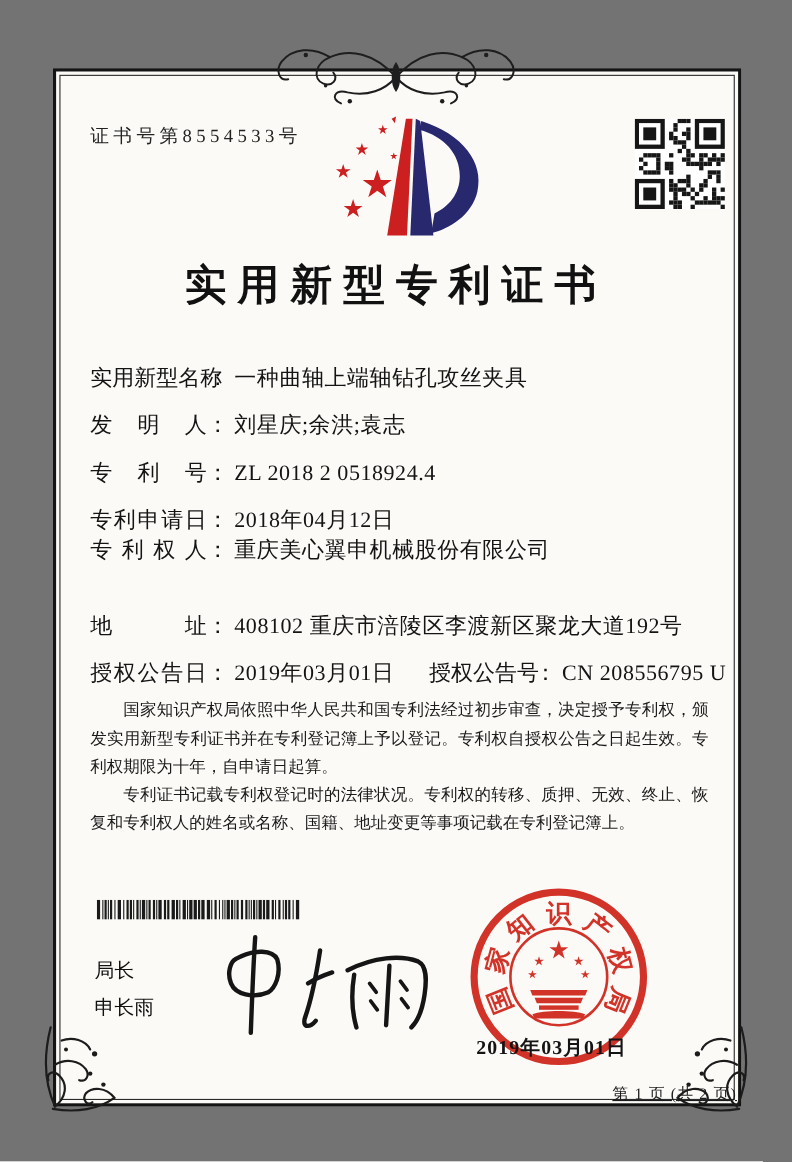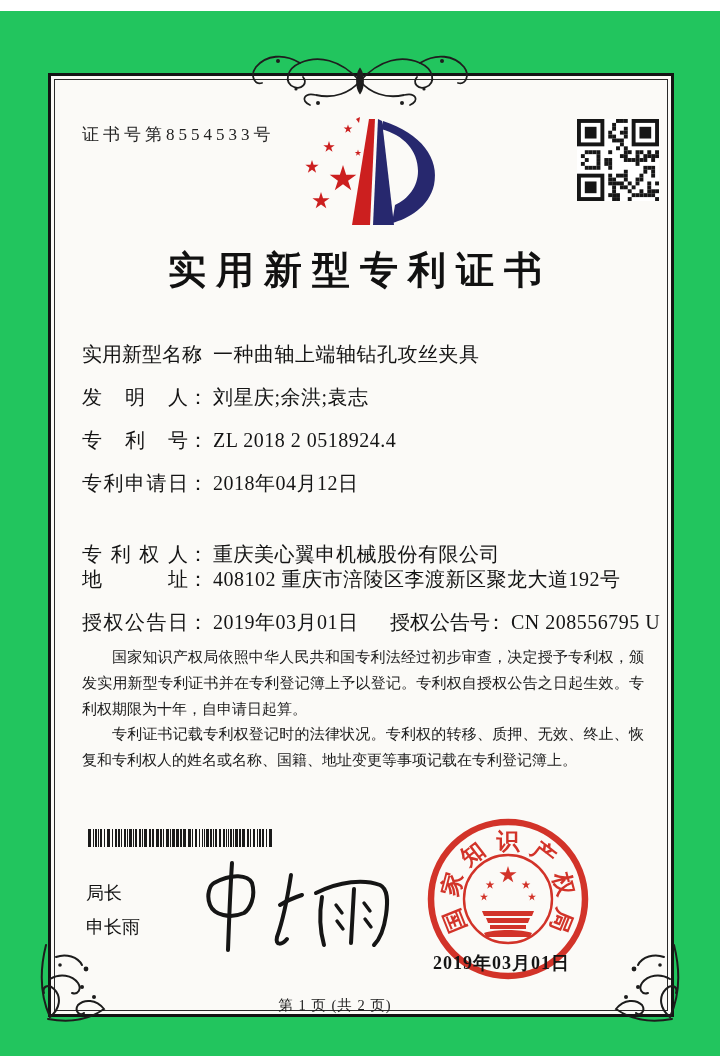--- a/index.html
+++ b/index.html
@@ -1,21 +1,21 @@
 <!DOCTYPE html>
 <html><head>
 <meta charset="utf-8">
 <style>
   * { margin:0; padding:0; box-sizing:border-box; }
   html,body { width:720px; height:1056px; }
   body {
     font-family:"Liberation Serif","DejaVu Serif",serif;
     background:#ffffff; color:#1c1c1c; position:relative; overflow:hidden;
   }
-  #page { position:absolute; inset:0; background:#22c55e;margin-top:11px; }
+  #page { position:absolute; inset:0; background:#737373; }
 
   
   .frame-outer {
     position:absolute; left:48px; top:62px; width:626px; height:944px;
     border:3px solid #141414; background:#fbfaf7; z-index:1;
   }
   .frame-inner {
     position:absolute; inset:3px; border:1px solid #2a2a2a; background:transparent;
   }
   #waves { position:absolute; left:52px; top:66px; z-index:0; }
@@ -41,39 +41,39 @@
   
   .fields { position:absolute; left:82px; top:0; width:560px; z-index:4; }
   .frow { position:absolute; left:0; white-space:nowrap; font-size:20px; color:#141414; }
   .flabel {
     display:inline-block; width:106px; text-align:justify; text-align-last:justify;
     font-weight:500; vertical-align:bottom;
   }
   .fcolon { font-weight:500; }
   .fvalue { font-weight:500; letter-spacing:0.5px; }
   .frow.r1 { top:330px; } .frow.r2 { top:373px; } .frow.r3 { top:416px; }
-  .frow.r4 { top:459px; } .frow.r5 { top:530px; } .frow.r6 { top:555px; }
+  .frow.r4 { top:459px; } .frow.r5 { top:486px; } .frow.r6 { top:555px; }
   .frow.r7 { top:598px; }
   .grant-no { position:absolute; left:308px; top:0; white-space:nowrap; }
 
   
   .law { position:absolute; left:82px; top:634px; width:562px; z-index:4;
          font-size:15px; line-height:1.72; text-align:justify; color:#1a1a1a; }
   .law p { text-indent:2em; font-weight:500; }
 
   
   #barcode { position:absolute; left:88px; top:818px; z-index:4; }
   .signer { position:absolute; left:86px; z-index:4; font-size:18px; font-weight:500; color:#111; }
   .signer.t1 { top:870px; } .signer.t2 { top:904px; }
   #signature { position:absolute; left:188px; top:842px; z-index:5; }
   #seal { position:absolute; left:424px; top:804px; z-index:4; opacity:0.92; }
   .seal-date { position:absolute; left:433px; top:940px; z-index:6;
                font-size:18px; font-weight:bold; letter-spacing:1px; color:#141414; }
-  .page-no { position:absolute; left:0; top:985px; width:670px; text-align:center; z-index:4;
-             font-size:14.5px; font-weight:500; letter-spacing:1px; }
+  .page-no { position:absolute; left:0; top:985px; width:670px; text-align:right; z-index:4;
+             font-size:14.5px; font-weight:500; letter-spacing:1px;text-decoration:underline; }
   .back-note { position:absolute; left:0; top:1024px; width:700px; text-align:center; z-index:4;
                font-size:15.5px; font-weight:500; letter-spacing:2px; color:#222; }
 </style>
 </head>
 <body>
 
 <div id="page">
 
   <svg id="waves" width="618" height="936">
       <path d="M0,6 q26,-6.4 52,0 q26,6.4 52,0 q26,-6.4 52,0 q26,6.4 52,0 q26,-6.4 52,0 q26,6.4 52,0 q26,-6.4 52,0 q26,6.4 52,0 q26,-6.4 52,0 q26,6.4 52,0 q26,-6.4 52,0 q26,6.4 52,0" fill="none" stroke="#dde6df" stroke-width="1" opacity="0.75"></path>

